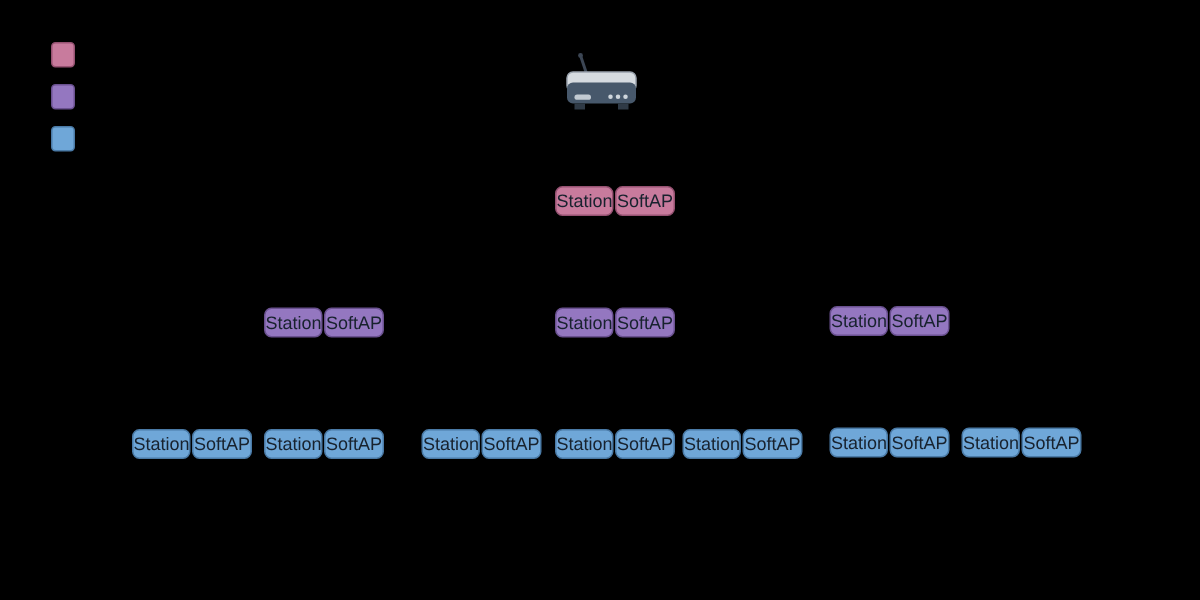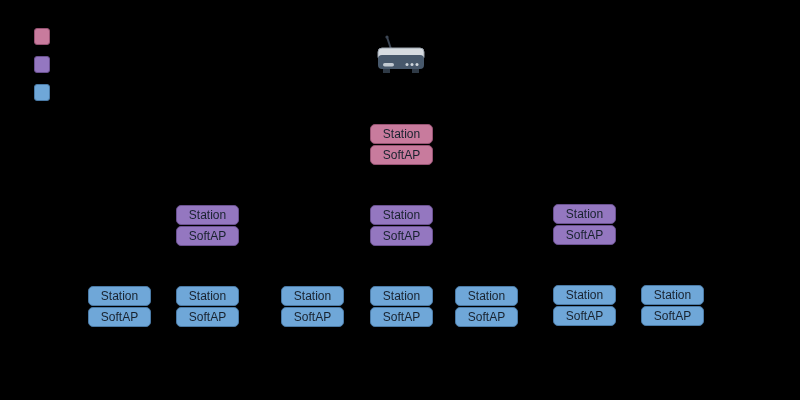--- a/index.html
+++ b/index.html
@@ -36,21 +36,21 @@
     top: 34px;
     width: 54px;
     height: 42px;
   }
 
   
   .node {
     position: absolute;
     width: 63px;
     display: flex;
-    flex-direction: column;
+    flex-direction: row;
     gap: 1px;
   }
   .box {
     height: 20px;
     box-sizing: border-box;
     border-radius: 5px;
     border: 1px solid rgba(0,0,0,0.35);
     display: flex;
     align-items: center;
     justify-content: center;

